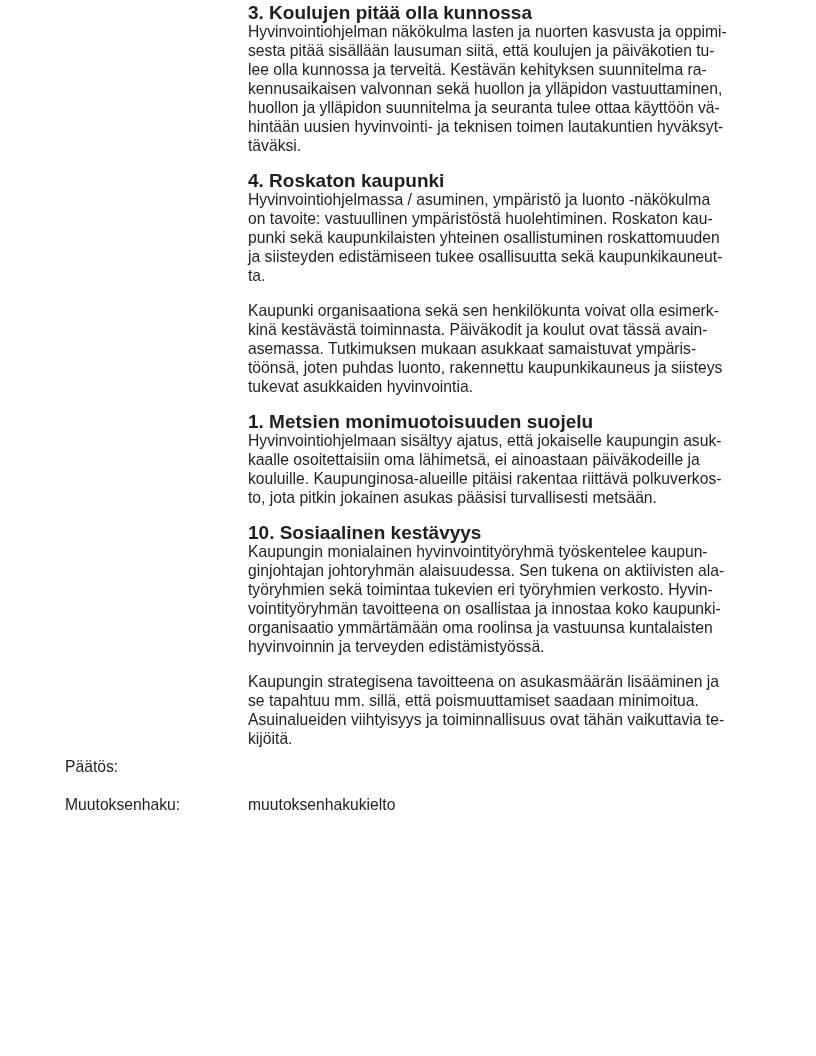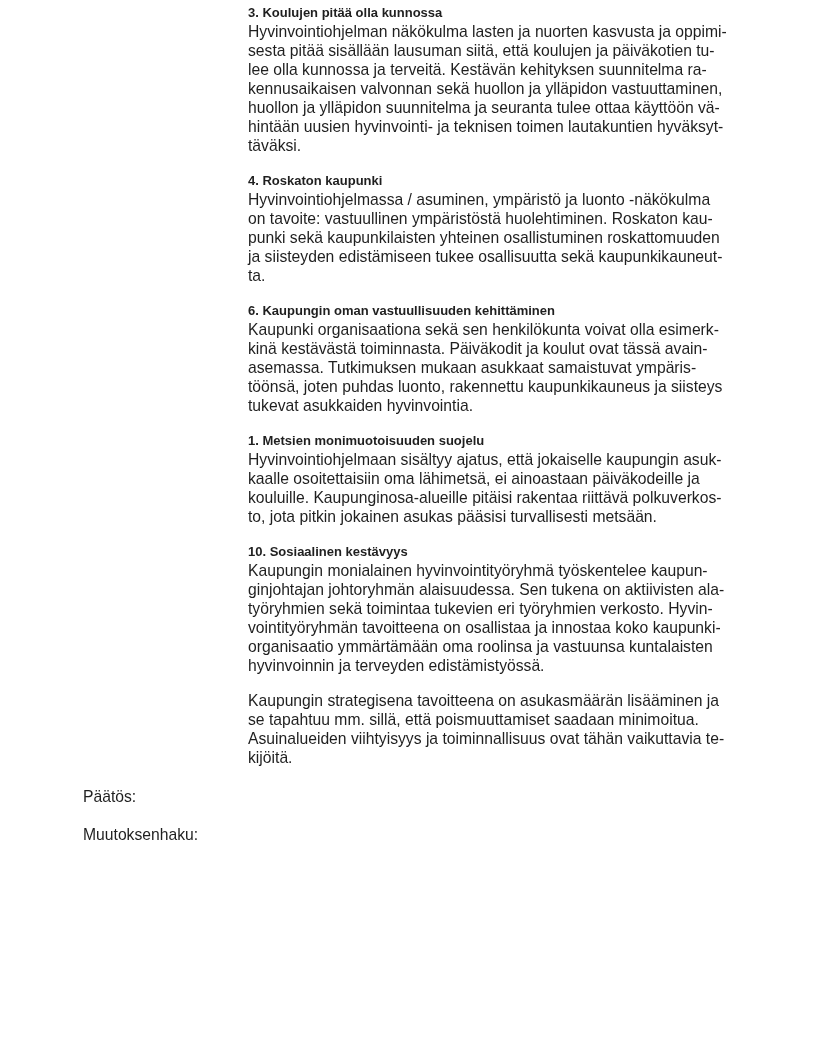--- a/index.html
+++ b/index.html
@@ -16,30 +16,30 @@
     padding-top: 3px;
     overflow: hidden;
   }
   .content {
     margin-left: 248px;
     width: 502px;
   }
   .doc-section { margin: 0 0 16px 0; }
   .doc-section h3 {
     margin: 0;
-    font-size: 13px;
+    font-size: 19px;
     line-height: 19px;
     font-weight: bold;
   }
   .doc-section p, .closing {
     margin: 0;
     white-space: pre-line;
   }
-  .closing { margin-bottom: 20px; }
-  .meta { padding-left: 83px; margin-top: 3px; }
+  .closing { margin-bottom: 9px; }
+  .meta { padding-left: 65px; margin-top: 3px; }
   .meta-row { display: flex; margin-bottom: 19px; }
   .meta-label { flex: none; width: 183px; }
   .meta-value { flex: 1; }
   .copy-part { display: inline-block; width: 87px; }
 </style>
 </head>
 <body>
 
 <div class="page">
   <main class="content">
@@ -58,21 +58,20 @@
     <section class="doc-section">
       <h3>4. Roskaton kaupunki</h3>
       <p>Hyvinvointiohjelmassa / asuminen, ympäristö ja luonto -näkökulma
 on tavoite: vastuullinen ympäristöstä huolehtiminen. Roskaton kau-
 punki sekä kaupunkilaisten yhteinen osallistuminen roskattomuuden
 ja siisteyden edistämiseen tukee osallisuutta sekä kaupunkikauneut-
 ta.</p>
     </section>
 
     <section class="doc-section">
-      <h3>6. Kaupungin oman vastuullisuuden kehittäminen</h3>
       <p>Kaupunki organisaationa sekä sen henkilökunta voivat olla esimerk-
 kinä kestävästä toiminnasta. Päiväkodit ja koulut ovat tässä avain-
 asemassa. Tutkimuksen mukaan asukkaat samaistuvat ympäris-
 töönsä, joten puhdas luonto, rakennettu kaupunkikauneus ja siisteys
 tukevat asukkaiden hyvinvointia.</p>
     </section>
 
     <section class="doc-section">
       <h3>1. Metsien monimuotoisuuden suojelu</h3>
       <p>Hyvinvointiohjelmaan sisältyy ajatus, että jokaiselle kaupungin asuk-
@@ -97,16 +96,17 @@
 kijöitä.</p>
   </main>
 
   <div class="meta">
     <div class="meta-row">
       <span class="meta-label">Päätös:</span>
     </div>
 
     <div class="meta-row">
       <span class="meta-label">Muutoksenhaku:</span>
+      <span class="meta-value">muutoksenhakukielto</span>
     </div>
 
   </div>
 </div>
 
 </body></html>

